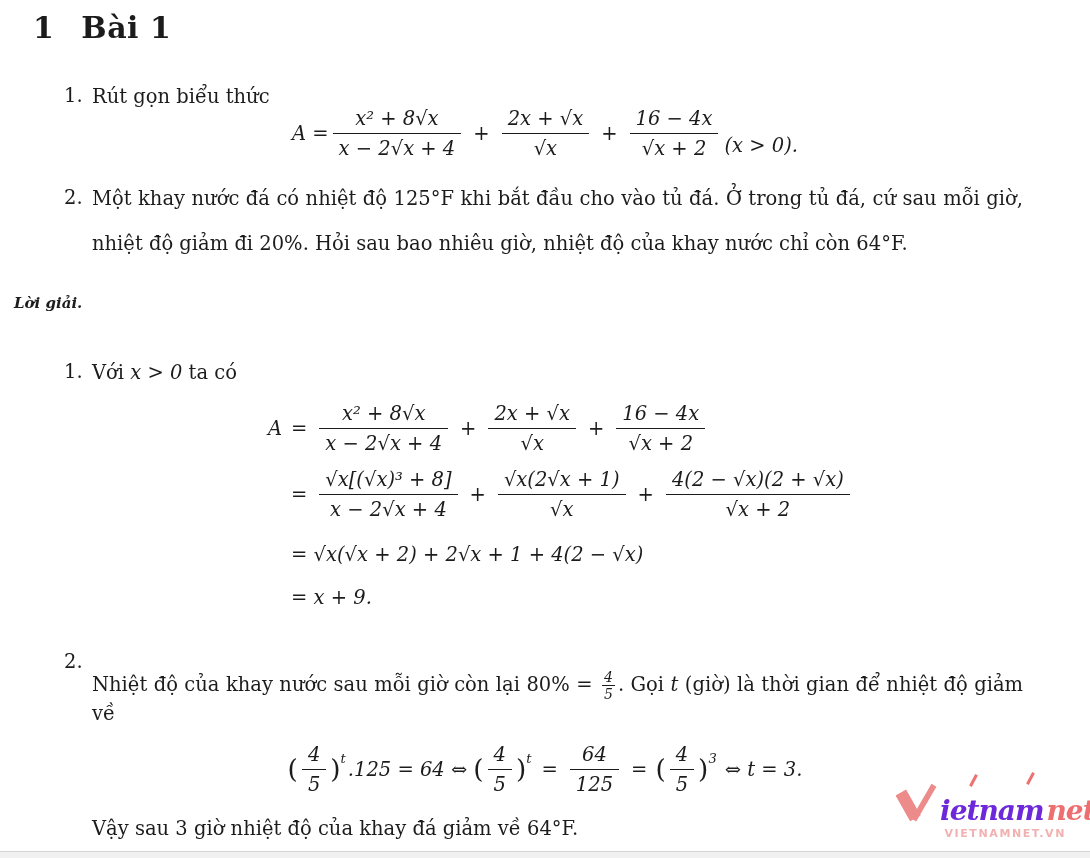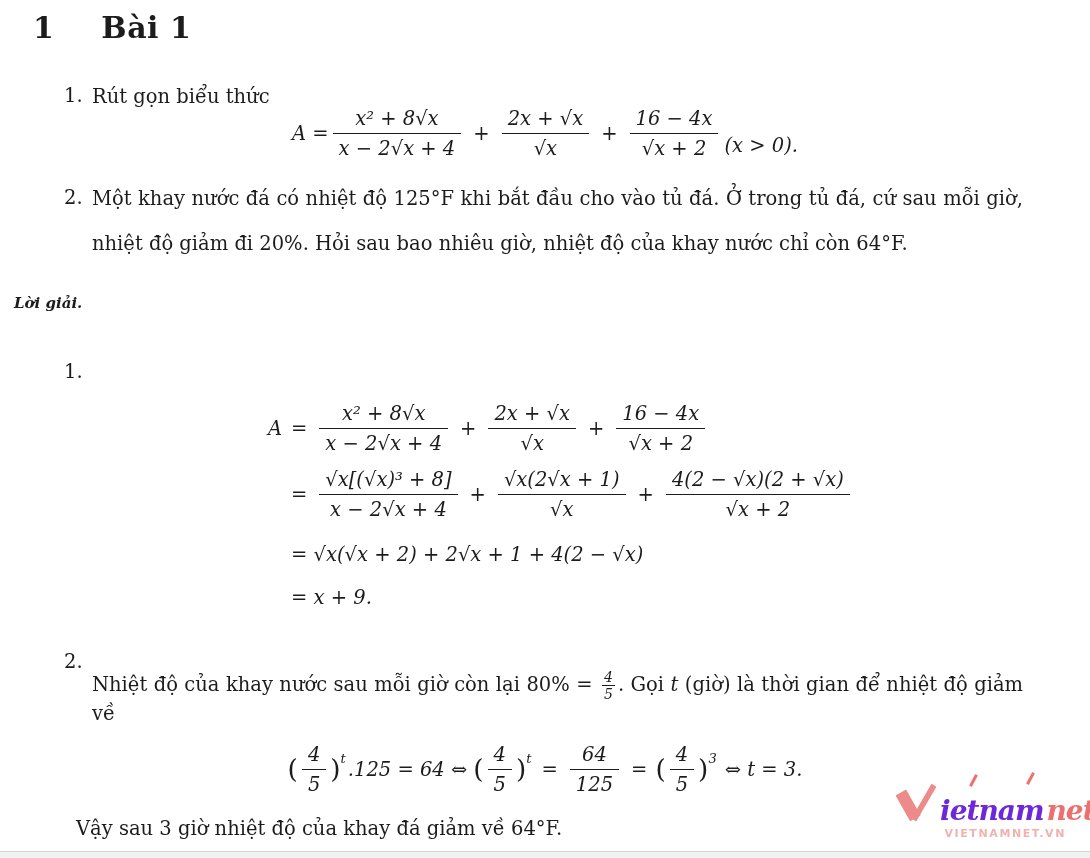--- a/index.html
+++ b/index.html
@@ -8,21 +8,21 @@
     position: relative; width: 1090px; height: 858px;
     background: #ffffff; overflow: hidden;
     font-family: "DejaVu Serif", "Liberation Serif", serif;
     color: #1c1c1c;
   }
   .abs { position: absolute; }
 
   
   .sec-heading { left: 33px; top: 10px; font-size: 30px; font-weight: bold; letter-spacing: 0.5px; }
   .sec-heading .sec-no { display: inline-block; }
-  .sec-heading .sec-title { display: inline-block; margin-left: 36px; }
+  .sec-heading .sec-title { display: inline-block; margin-left: 16px; }
   .sol-heading { left: 14px; top: 294px; font-size: 15px; font-weight: bold; font-style: italic; }
 
   
   .btxt { font-size: 19.5px; line-height: 26px; }
   .marker { font-size: 19.5px; }
   .jline { width: 931px; text-align: justify; text-align-last: justify; }
   .mi { font-style: italic; }
 
   
   .math { font-style: italic; font-size: 19.5px; }
@@ -93,20 +93,25 @@
     <span class="ftail">(x &gt; 0).</span>
   </div>
 
   <span class="abs marker" style="left:64px; top:186px;">2.</span>
   <div class="abs btxt jline" style="left:92px; top:186px;">Một khay nước đá có nhiệt độ 125°F khi bắt đầu cho vào tủ đá. Ở trong tủ đá, cứ sau mỗi giờ,</div>
   <div class="abs btxt" style="left:92px; top:231px;">nhiệt độ giảm đi 20%. Hỏi sau bao nhiêu giờ, nhiệt độ của khay nước chỉ còn 64°F.</div>
 
   <div class="abs sol-heading">Lời giải.</div>
 
   <span class="abs marker" style="left:64px; top:360px;">1.</span>
+  <div class="abs btxt" style="left:92px; top:360px;">
+    <span>Với</span>
+    <span class="mi">x &gt; 0</span>
+    <span>ta có</span>
+  </div>
 
   <div class="abs eqrow math" style="top:402px;">
     <span class="lhs">A</span>
     <span class="rel">=</span>
     <span class="frac">
       <span class="num">x² + 8√x</span>
       <span class="den">x − 2√x + 4</span>
     </span>
     <span class="op">+</span>
     <span class="frac">
@@ -182,21 +187,21 @@
     <span class="paren">(</span>
       <span class="frac">
         <span class="num">4</span>
         <span class="den">5</span>
       </span>
       <span class="paren">)</span>
       <span class="exp">3</span>
     <span style="margin-left:6px;">⇔ t = 3.</span>
   </div>
 
-  <div class="abs btxt" style="left:76px; top:816px;">Vậy sau 3 giờ nhiệt độ của khay đá giảm về 64°F.</div>
+  <div class="abs btxt" style="left:92px; top:816px;">Vậy sau 3 giờ nhiệt độ của khay đá giảm về 64°F.</div>
 
   <div class="abs watermark">
     <div class="wm-row">
       <svg class="wm-check" width="42" height="46" viewBox="0 0 52 50">
         <path d="M6,12 L24,44" stroke="#ed8b8b" stroke-width="15" fill="none"></path>
         <path d="M22,46 L47,3" stroke="#ed8b8b" stroke-width="7" fill="none"></path>
       </svg>
       <span class="wm-word">
         <span class="wm-p1">ietnam</span><span class="wm-p2">net</span>
       </span>

